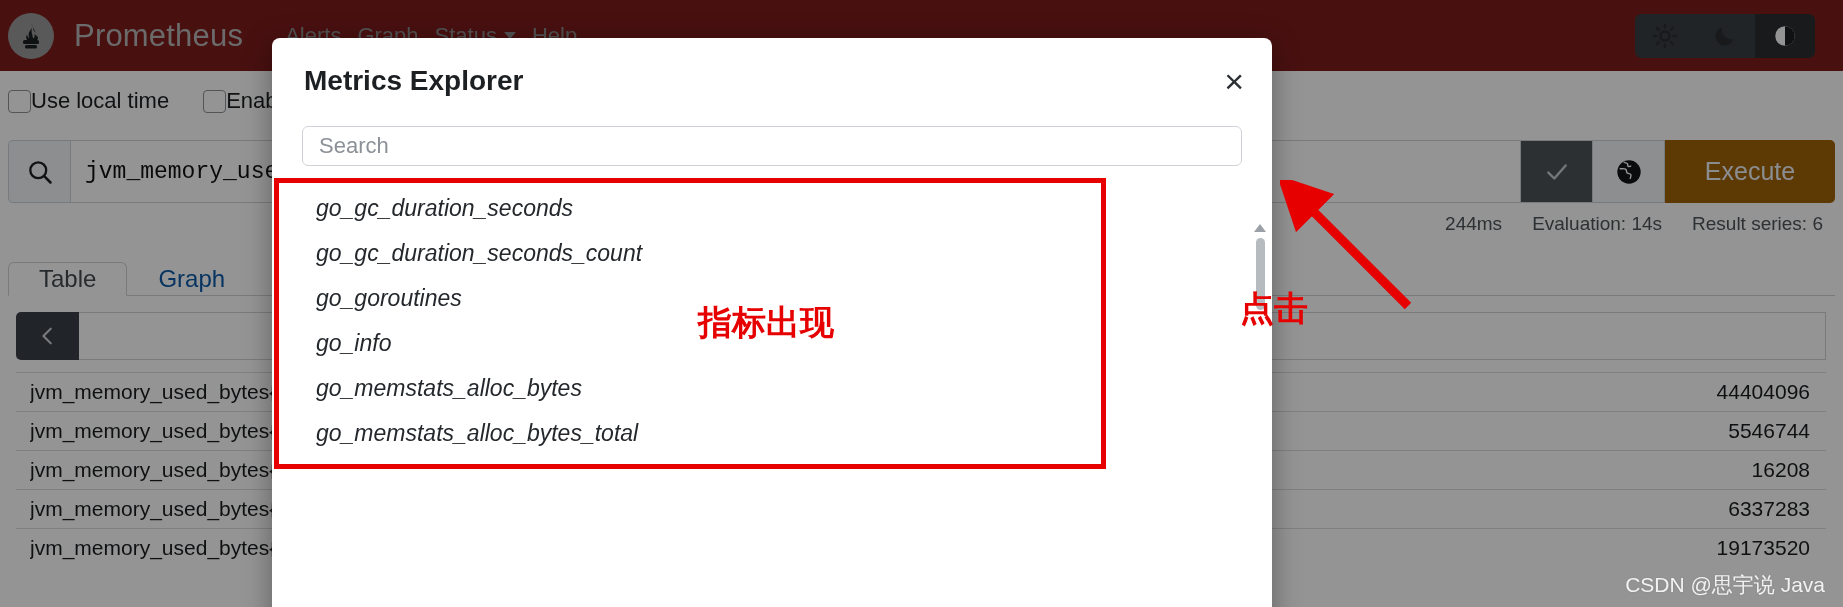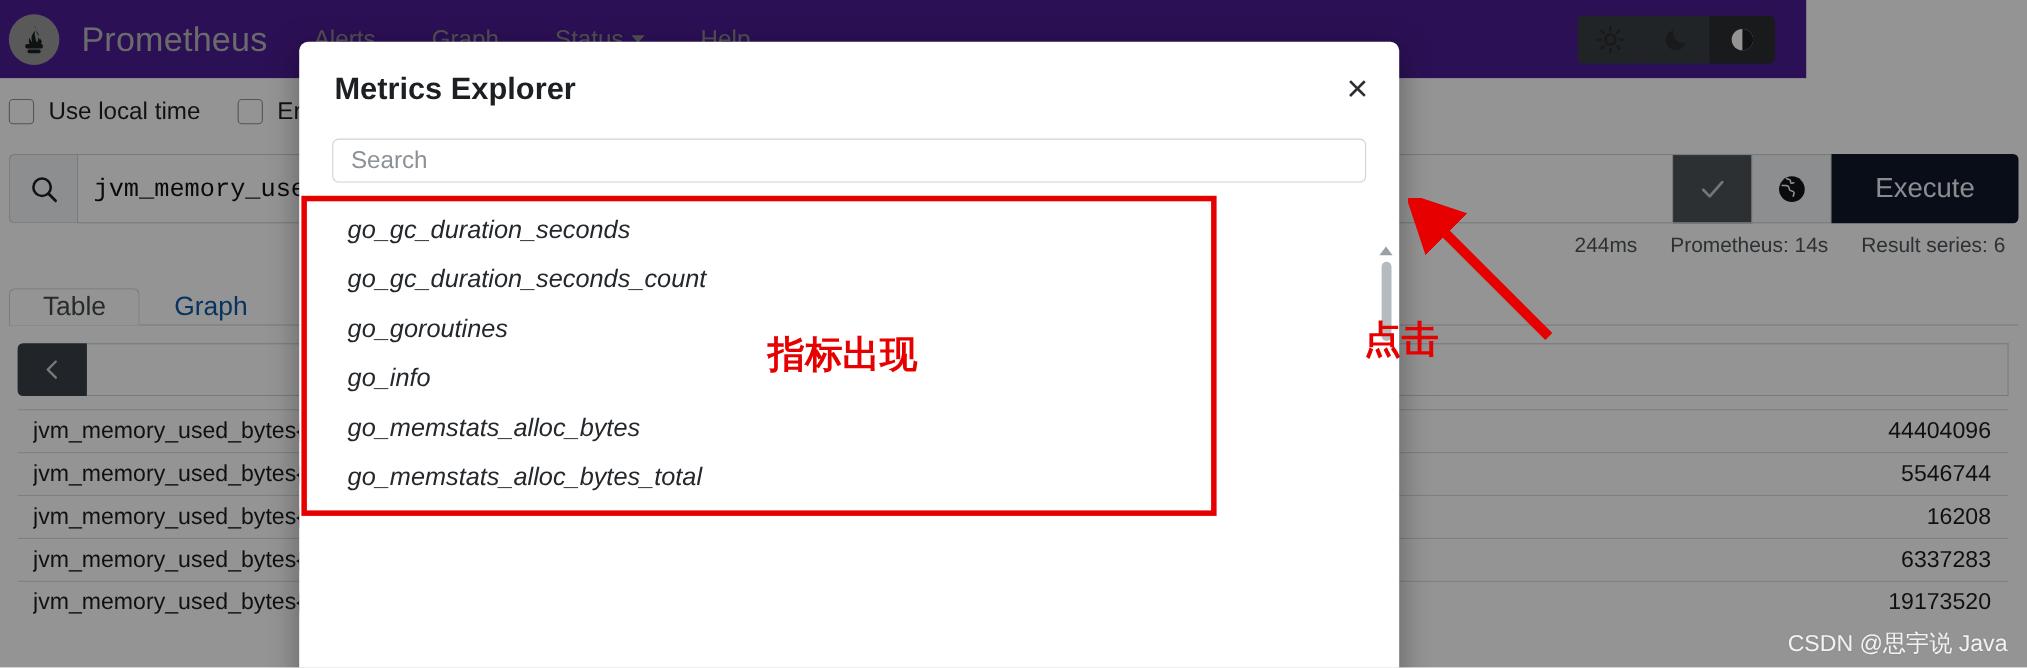--- a/index.html
+++ b/index.html
@@ -18,22 +18,22 @@
   }
 
   
   #app-layer {
     position: absolute; inset: 0;
     background: #ffffff;
   }
 
   .navbar {
     position: absolute; top: 0; left: 0;
-    width: 1642px; height: 71px;
-    background: #4c1d95;
+    width: 1843px; height: 71px;
+    background: #7f1d1d;
     display: flex; align-items: center;
   }
   .brand-logo {
     margin-left: 8px;
     width: 46px; height: 46px;
     border-radius: 50%;
     background: #9a9a9a;
     display: flex; align-items: center; justify-content: center;
     flex: none;
   }
@@ -41,21 +41,21 @@
   .brand-name {
     color: #b8b8b8;
     font-size: 31px;
     margin-left: 20px;
     letter-spacing: 0.2px;
     white-space: nowrap;
   }
   .nav-links {
     display: flex; align-items: center;
     margin-left: 42px;
-    gap: 51px;
+    gap: 16px;
   }
   .nav-link {
     color: #8d8d8d;
     font-size: 22px;
     white-space: nowrap;
     display: flex; align-items: center; gap: 7px;
   }
   .caret-down {
     width: 0; height: 0;
     border-left: 6px solid transparent;
@@ -79,21 +79,21 @@
 
   
   .opts-row {
     position: absolute; top: 71px; left: 0;
     width: 1843px; height: 60px;
     display: flex; align-items: center;
     padding-left: 8px;
     gap: 34px;
   }
   .opt {
-    display: flex; align-items: center; gap: 13px;
+    display: flex; align-items: center; 
     font-size: 22px; color: #1c1f22;
     white-space: nowrap;
   }
   .cbox {
     width: 23px; height: 23px;
     border: 1px solid #8e949a;
     border-radius: 4px;
     background: #fff;
     flex: none;
   }
@@ -127,21 +127,21 @@
   .q-btn {
     width: 72px;
     border: 1px solid #cfd4d9;
     border-left: none;
     background: #f3f4f6;
     display: flex; align-items: center; justify-content: center;
   }
   .q-btn.dark { background: #4e5458; }
   .q-exec {
     width: 170px;
-    background: #0f172a;
+    background: #a16207;
     color: #eef3f8;
     font-size: 25px;
     border-radius: 0 5px 5px 0;
     display: flex; align-items: center; justify-content: center;
     white-space: nowrap;
   }
 
   .stats-row {
     position: absolute; top: 207px; left: 8px;
     width: 1827px; height: 34px;
@@ -438,21 +438,21 @@
         <svg width="28" height="28" viewBox="0 0 24 24">
           <circle cx="12" cy="12" r="10" fill="#111417"></circle>
           <path d="M4 9c2 .6 3.5-.4 5 .6s.4 2.6 1.6 3.3 2.4.2 3 1.5-1 2.4-.4 3.6M7.5 3.3c.9 1.2 2.4.6 3.2 1.6.6.8-.3 1.8.6 2.3.8.4 1.8-.6 2.6 0" fill="none" stroke="#ffffff" stroke-width="1.2"></path>
         </svg>
       </div>
       <div class="q-exec">Execute</div>
     </div>
 
     <div class="stats-row">
       <span>244ms</span>
-      <span>Prometheus: 14s</span>
+      <span>Evaluation: 14s</span>
       <span>Result series: 6</span>
     </div>
 
     <div class="tabs">
       <div class="tab active">Table</div>
       <div class="tab">Graph</div>
     </div>
 
     <div class="eval-bar">
       <div class="eval-prev">

